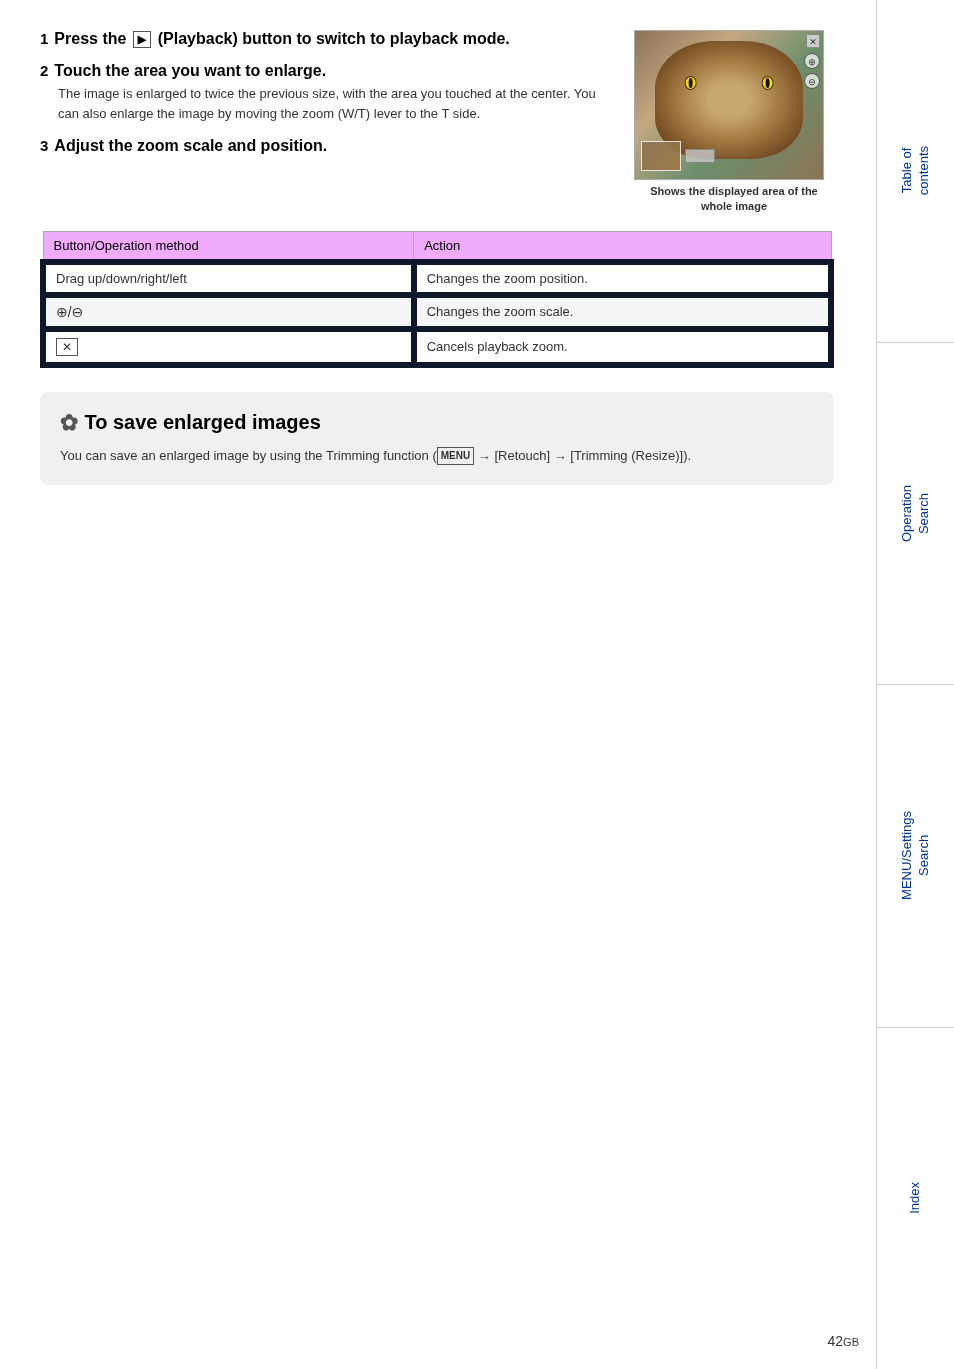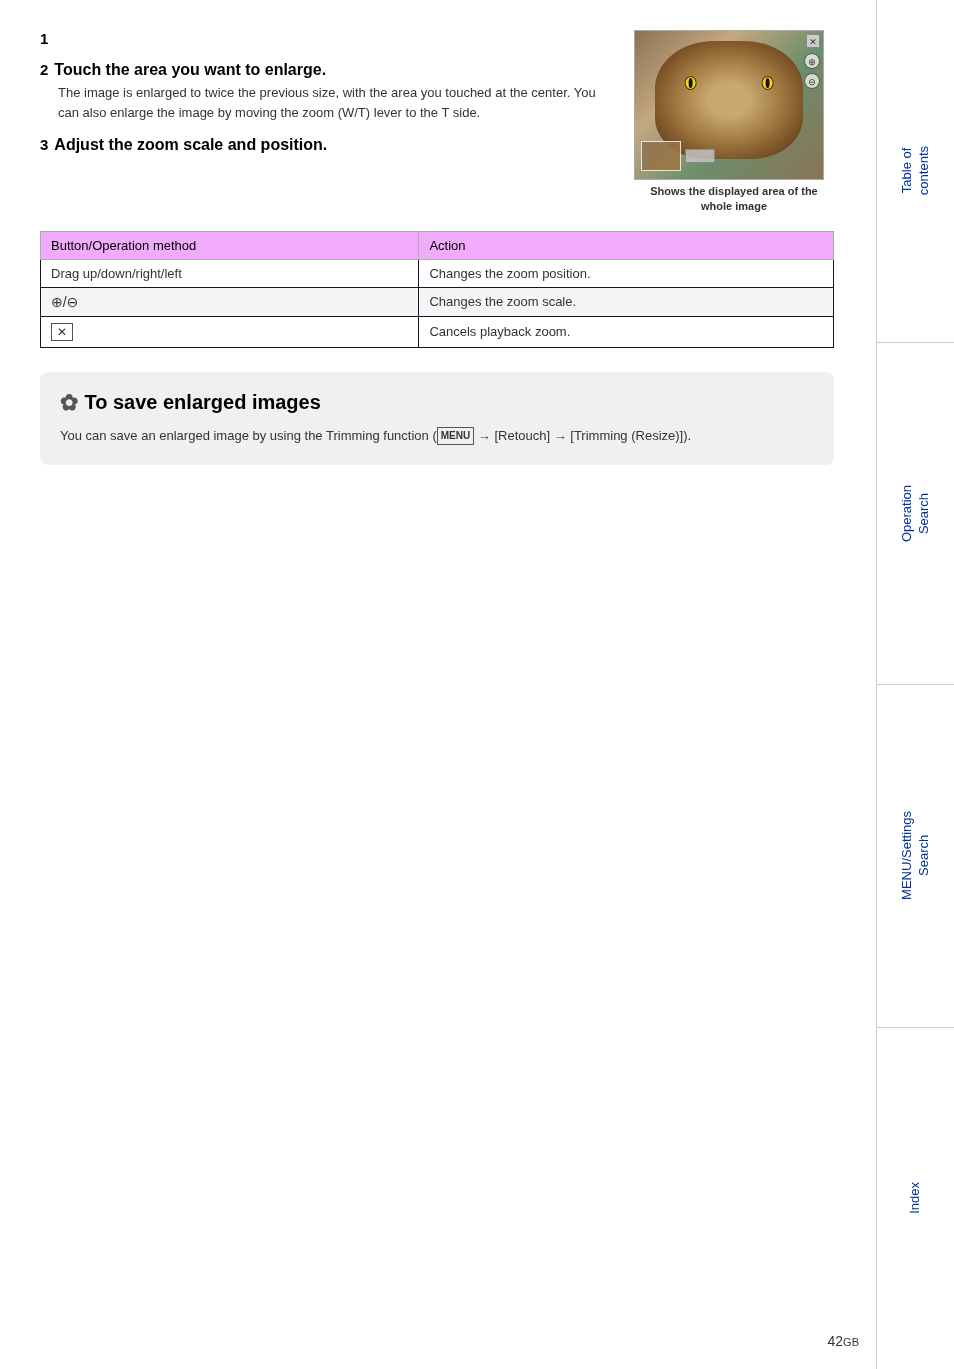--- a/index.html
+++ b/index.html
@@ -247,21 +247,21 @@
       background: #f0abfc;
       padding: 6px 10px;
       text-align: left;
       font-weight: normal;
       border: 1px solid #aaa;
       color: #000;
     }
 
     .zoom-table td {
       padding: 6px 10px;
-      border: 1px solid #0f172a;
+      border: 6px solid #0f172a;
       color: #333;
       vertical-align: middle;
     }
 
     .zoom-table tr:nth-child(even) td {
       background: #f5f5f5;
     }
 
     .icon-box {
       display: inline-block;
@@ -370,20 +370,23 @@
 <div class="main-content">
 
 
 
   <div class="steps-container">
     <div class="steps-left">
 
       <div class="step">
         <div class="step-header">
           <span class="step-number">1</span>
+          <span class="step-title">
+            Press the <span class="playback-icon">▶</span> (Playback) button to switch to playback mode.
+          </span>
         </div>
       </div>
 
       <div class="step">
         <div class="step-header">
           <span class="step-number">2</span>
           <span class="step-title">Touch the area you want to enlarge.</span>
         </div>
         <p class="step-desc">The image is enlarged to twice the previous size, with the area you touched at the center. You can also enlarge the image by moving the zoom (W/T) lever to the T side.</p>
       </div>

